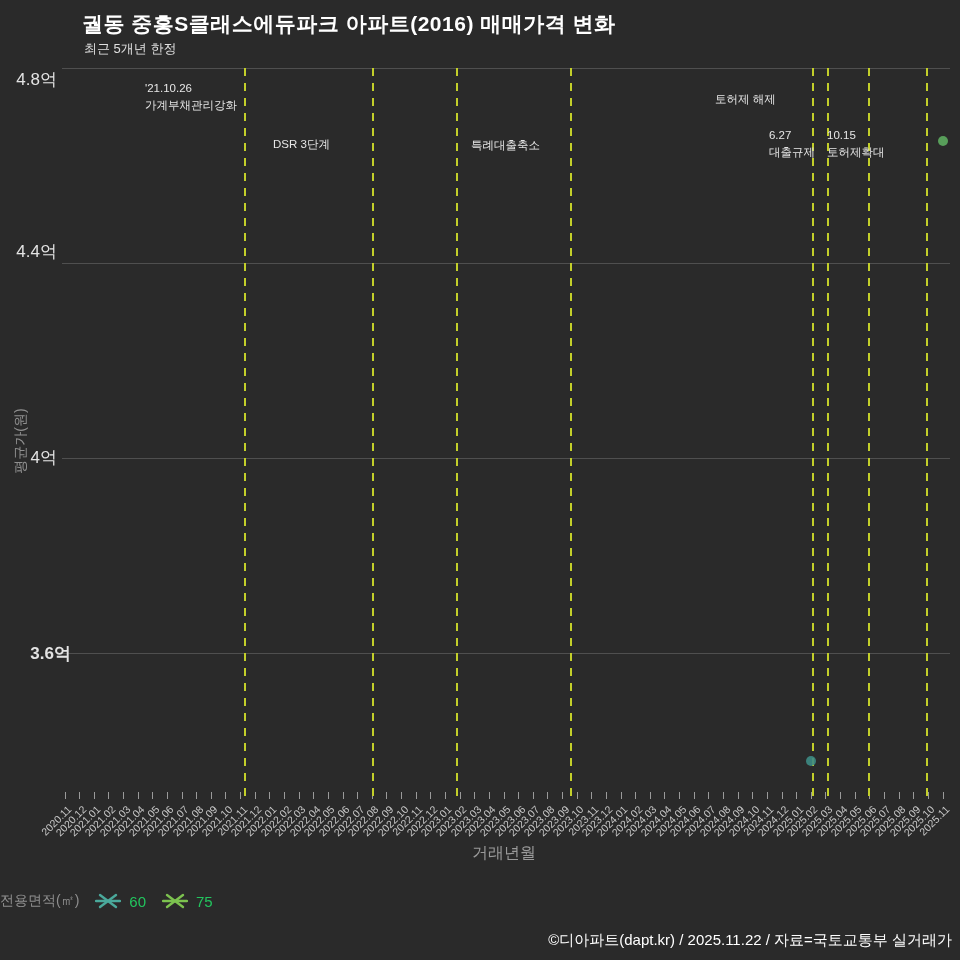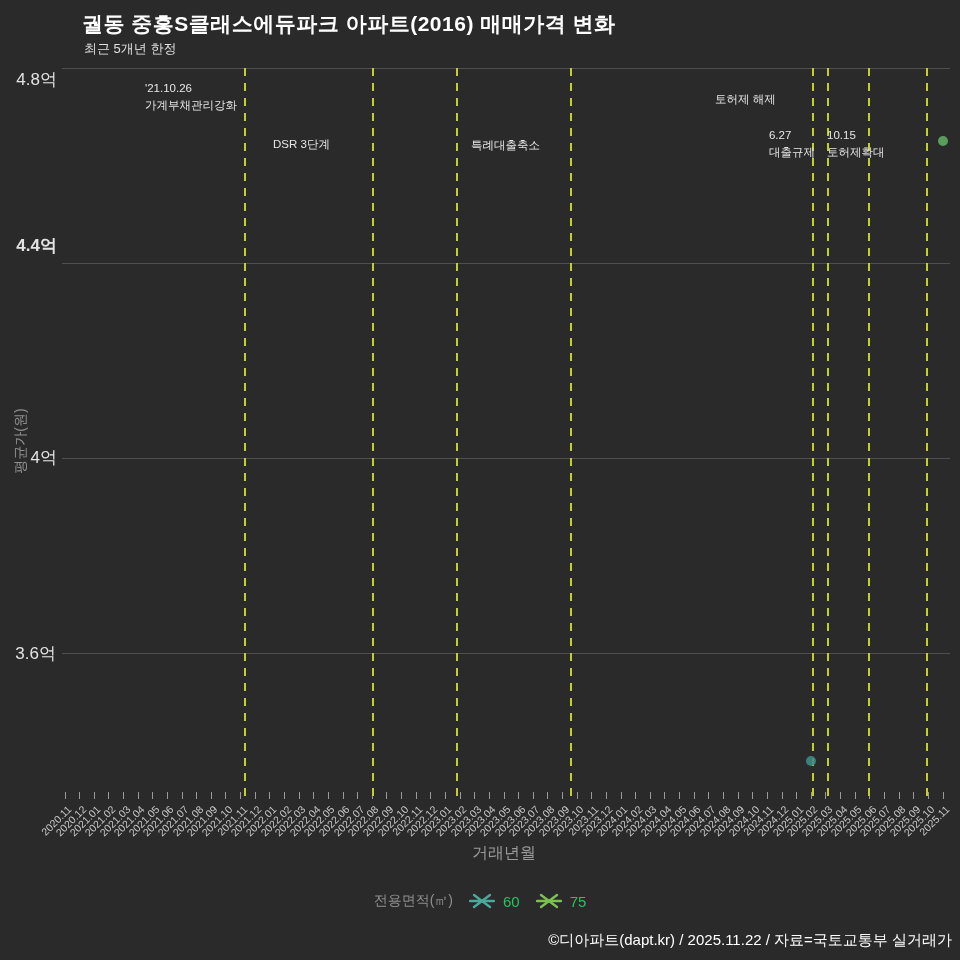--- a/index.html
+++ b/index.html
@@ -13,42 +13,42 @@
   .event-line{position:absolute;width:2px;
       background:repeating-linear-gradient(180deg,#c3cf2a 0 8px,transparent 8px 15px);}
   .annotation{position:absolute;width:200px;text-align:left;font-size:11.5px;line-height:17px;color:#e6e6e6;}
   .xtick{position:absolute;width:1px;height:7px;background:#9a9a9a;}
   .xtick-label{position:absolute;width:60px;text-align:right;font-size:10.5px;color:#c9c9c9;
       transform:rotate(-45deg);transform-origin:100% 0;white-space:nowrap;}
   .point{position:absolute;border-radius:50%;}
   .ylabel{position:absolute;left:-34px;top:432px;width:110px;text-align:center;
       font-size:14px;color:#909090;transform:rotate(-90deg);}
   .xlabel{position:absolute;left:304px;top:843px;width:400px;text-align:center;font-size:16px;color:#9a9a9a;}
-  .legend{position:absolute;left:0;top:892px;width:960px;display:flex;justify-content:center;
+  .legend{position:absolute;left:0;top:892px;width:960px;display:flex;justify-content:flex-start;
       align-items:center;gap:16px;}
   .legend-title{font-size:14px;color:#8f8f8f;}
   .legend-item{display:flex;align-items:center;gap:8px;}
   .legend-label{font-size:15px;color:#22c55e;}
   .footer{position:absolute;right:8px;top:931px;font-size:15px;font-weight:normal;color:#ffffff;}
 </style>
 </head>
 <body>
 
 <div class="title">궐동 중흥S클래스에듀파크 아파트(2016) 매매가격 변화</div>
 <div class="subtitle">최근 5개년 한정</div>
 
 <div class="plot" id="plot">
     <div class="gridline" style="left: 62px; top: 67.5px; width: 888px;"></div>
     <div class="ytick-label" style="left: 2px; top: 58px; margin-top: 12px;">4.8억</div>
     <div class="gridline" style="left: 62px; top: 262.7px; width: 888px;"></div>
-    <div class="ytick-label" style="left: 2px; top: 236px; font-weight: bold;">4.4억</div>
+    <div class="ytick-label" style="left: 2px; top: 242px;">4.4억</div>
     <div class="gridline" style="left: 62px; top: 457.9px; width: 888px;"></div>
     <div class="ytick-label" style="left: 2px; top: 448.4px;">4억</div>
     <div class="gridline" style="left: 62px; top: 653.1px; width: 888px;"></div>
-    <div class="ytick-label" style="left: 1px; top: 643.6px;">3.6억</div>
+    <div class="ytick-label" style="left: 16px; top: 643.6px; font-weight: bold;">3.6억</div>
     <div class="xtick" style="left: 64.5px; top: 792px;"></div>
     <div class="xtick-label" style="left: 5px; top: 803px;">2020.11</div>
     <div class="xtick" style="left: 79.1333px; top: 792px;"></div>
     <div class="xtick-label" style="left: 19.6333px; top: 803px;">2020.12</div>
     <div class="xtick" style="left: 93.7667px; top: 792px;"></div>
     <div class="xtick-label" style="left: 34.2667px; top: 803px;">2021.01</div>
     <div class="xtick" style="left: 108.4px; top: 792px;"></div>
     <div class="xtick-label" style="left: 48.9px; top: 803px;">2021.02</div>
     <div class="xtick" style="left: 123.033px; top: 792px;"></div>
     <div class="xtick-label" style="left: 63.5333px; top: 803px;">2021.03</div>

